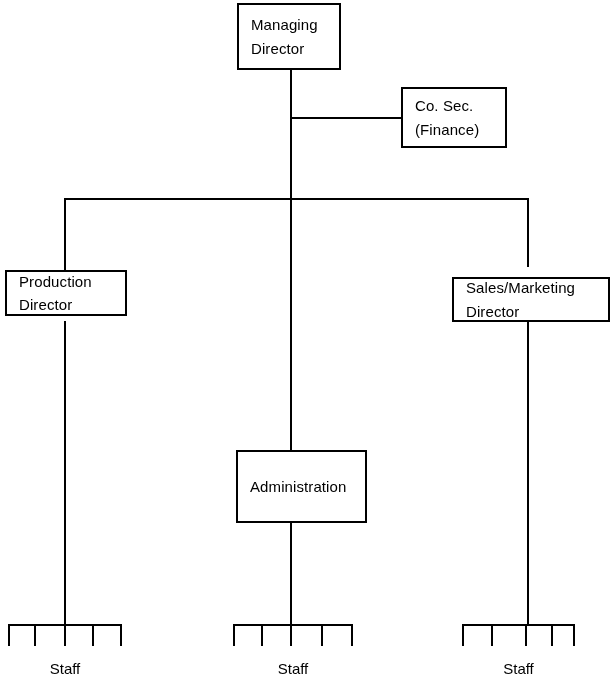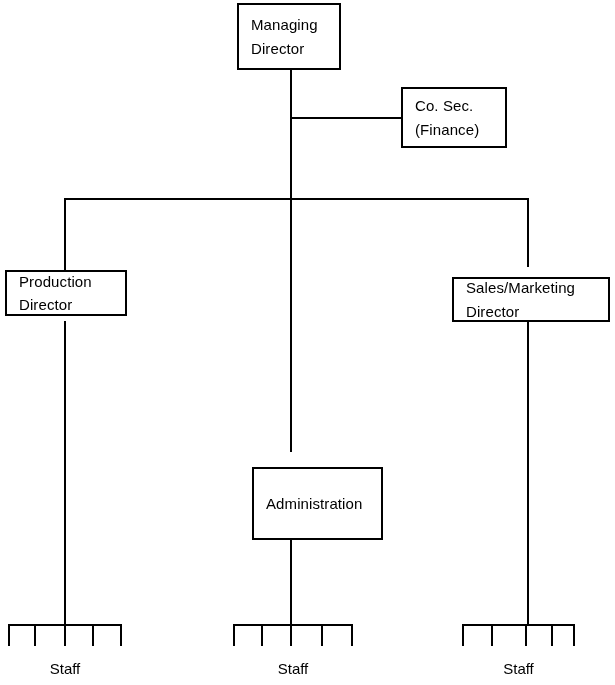--- a/index.html
+++ b/index.html
@@ -89,21 +89,21 @@
   <div class="node-box" style="left:5px; top:270px; width:122px; height:46px;">
     <span class="node-line">Production</span>
     <span class="node-line">Director</span>
   </div>
 
   <div class="node-box" style="left:452px; top:265px; width:158px; height:45px;margin-top:12px;">
     <span class="node-line">Sales/Marketing</span>
     <span class="node-line">Director</span>
   </div>
 
-  <div class="node-box" style="left:252px; top:450px; width:131px; height:73px;margin-top:17px;">
+  <div class="node-box" style="left:236px; top:450px; width:131px; height:73px;">
     <span class="node-line">Administration</span>
   </div>
 
   <div class="staff-group" style="left:8px; top:624px; width:114px; height:22px;">
     <div class="connector h-line" style="left:0; top:0; width:114px;"></div>
     <div class="connector v-line" style="left:0; top:0; height:22px;"></div>
     <div class="connector v-line" style="left:26px; top:0; height:22px;"></div>
     <div class="connector v-line" style="left:56px; top:0; height:22px;"></div>
     <div class="connector v-line" style="left:84px; top:0; height:22px;"></div>
     <div class="connector v-line" style="left:112px; top:0; height:22px;"></div>

